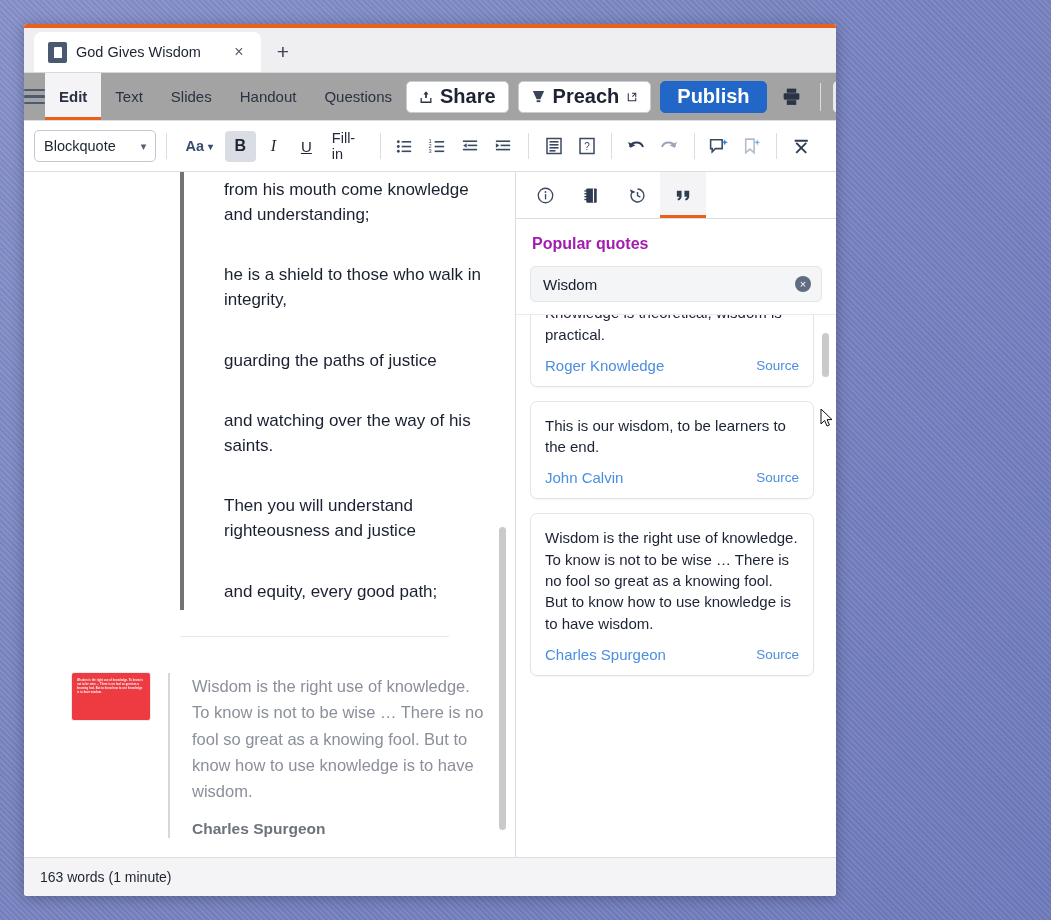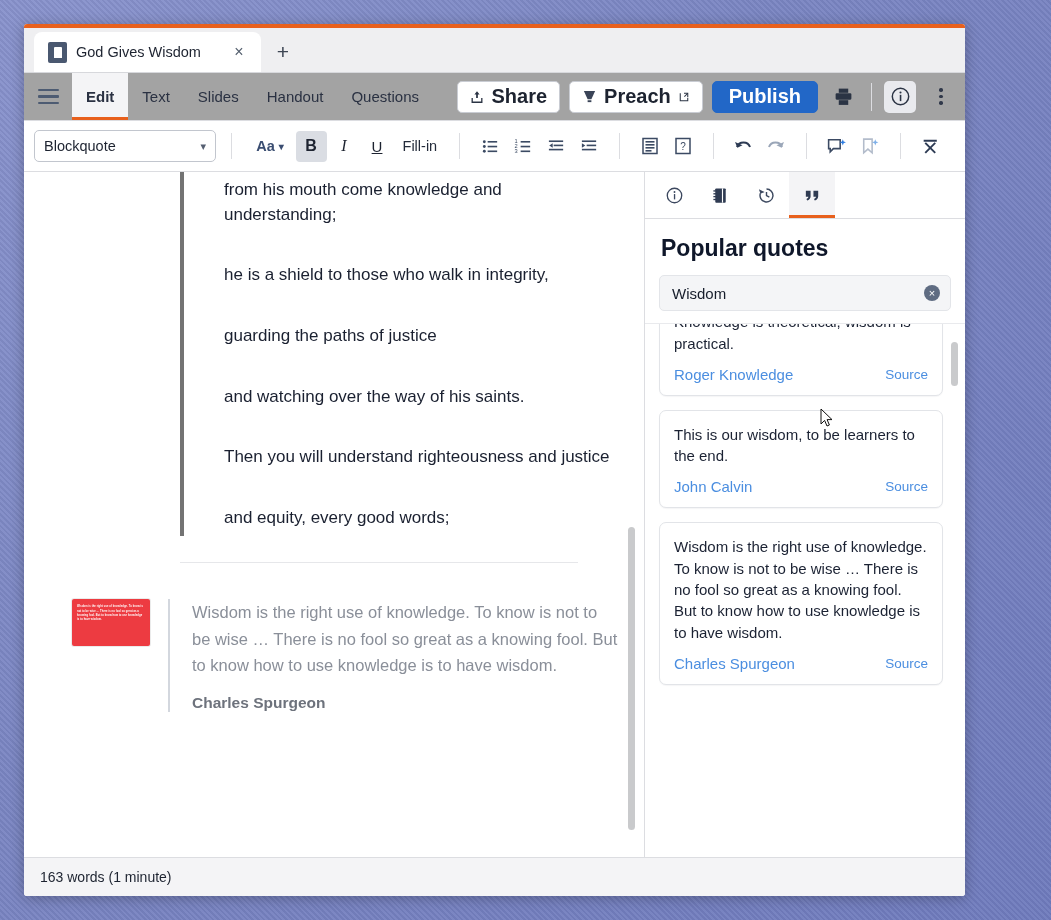--- a/index.html
+++ b/index.html
@@ -9,21 +9,21 @@
     font-family:"Liberation Sans", sans-serif;
     -webkit-font-smoothing:antialiased;
   }
   .desktop{
     position:absolute;inset:0;
     background:
       repeating-linear-gradient(45deg, rgba(255,255,255,.05) 0 2px, rgba(0,0,0,.04) 2px 4px),
       linear-gradient(135deg,#8892cc 0%,#7a85c2 40%,#6f7bbd 100%);
   }
   .window{
-    position:absolute;left:24px;top:24px;width:941px;height:872px;
+    position:absolute;left:24px;top:24px;width:812px;height:872px;
     background:#fff;border-radius:3px;overflow:hidden;
     box-shadow:0 2px 14px rgba(0,0,0,.28);
     display:flex;flex-direction:column;
   }
   .accentbar{height:4px;background:#e8601c;flex:0 0 auto;}
 
   
   .tabstrip{
     height:44px;background:#efeff1;border-bottom:1px solid #d7d8dc;
     display:flex;align-items:flex-end;padding-left:10px;flex:0 0 auto;position:relative;
@@ -143,21 +143,21 @@
     height:46px;border-bottom:1px solid #dcdde1;display:flex;align-items:stretch;padding-left:6px;
     flex:0 0 auto;
   }
   .ptab{
     width:46px;display:flex;align-items:center;justify-content:center;
     cursor:pointer;color:#34405a;position:relative;
   }
   .ptab.active{background:#f4f4f6;}
   .ptab.active:after{content:"";position:absolute;left:0;right:0;bottom:0;height:3px;background:#e8601c;}
   .paneltitle{
-    font-size:23px;font-weight:bold;color:#0f172a;padding:16px 16px 13px 16px;flex:0 0 auto;
+    font-size:16px;font-weight:bold;color:#a21caf;padding:16px 16px 13px 16px;flex:0 0 auto;
   }
   .searchwrap{padding:0 14px 12px 14px;flex:0 0 auto;}
   .searchbox{
     height:34px;background:#f4f5f7;border:1px solid #e3e5e9;border-radius:5px;
     display:flex;align-items:center;padding:0 10px;
   }
   .searchbox input{
     flex:1 1 auto;border:0;background:transparent;outline:none;font-size:15px;color:#161d2b;
     font-family:"Liberation Sans", sans-serif;
   }
@@ -415,21 +415,21 @@
     <div class="workspace">
 
       <div class="doc">
         <div class="docscroll">
           <div class="quoteblock">
             <p class="qline">from his mouth come knowledge and understanding;</p>
             <p class="qline">he is a shield to those who walk in integrity,</p>
             <p class="qline">guarding the paths of justice</p>
             <p class="qline">and watching over the way of his saints.</p>
             <p class="qline">Then you will understand righteousness and justice</p>
-            <p class="qline">and equity, every good words;</p>
+            <p class="qline">and equity, every good path;</p>
           </div>
 
           <div class="divider"></div>
 
           <div class="embedquote">
             <div class="thumb">
               <p>Wisdom is the right use of knowledge. To know is not to be wise … There is no fool so great as a knowing fool. But to know how to use knowledge is to have wisdom.</p>
             </div>
             <div class="embedbody">
               <p class="etext">Wisdom is the right use of knowledge. To know is not to be wise … There is no fool so great as a knowing fool. But to know how to use knowledge is to have wisdom.</p>

